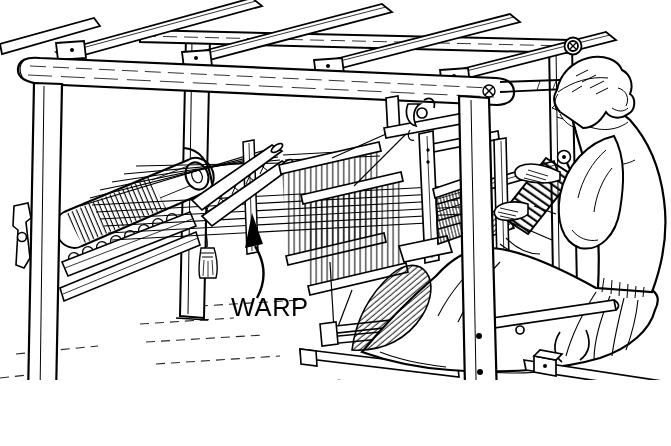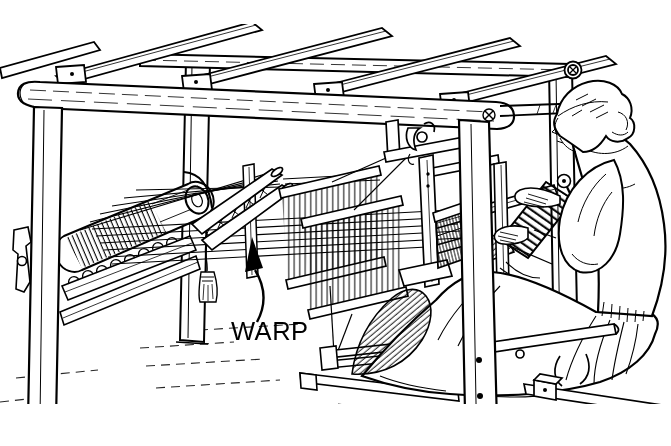--- a/index.html
+++ b/index.html
@@ -1,17 +1,17 @@
 <!DOCTYPE html>
 <html><head>
 <meta charset="utf-8">
 <style>
   html,body{margin:0;padding:0;background:#fff;}
   .stage{position:relative;width:671px;height:380px;background:#fff;overflow:hidden;
-         font-family:"Liberation Sans",sans-serif;margin-top:24px;}
+         font-family:"Liberation Sans",sans-serif;}
   svg{display:block;}
   .lbl{font-family:"Liberation Sans",sans-serif;font-size:25.5px;letter-spacing:.5px;fill:#000;}
 </style>
 </head>
 <body>
 
 <div class="stage">
 <svg width="671" height="446" viewBox="0 0 671 446">
 <defs>
   <pattern id="pWires" width="5.5" height="8" patternUnits="userSpaceOnUse">

